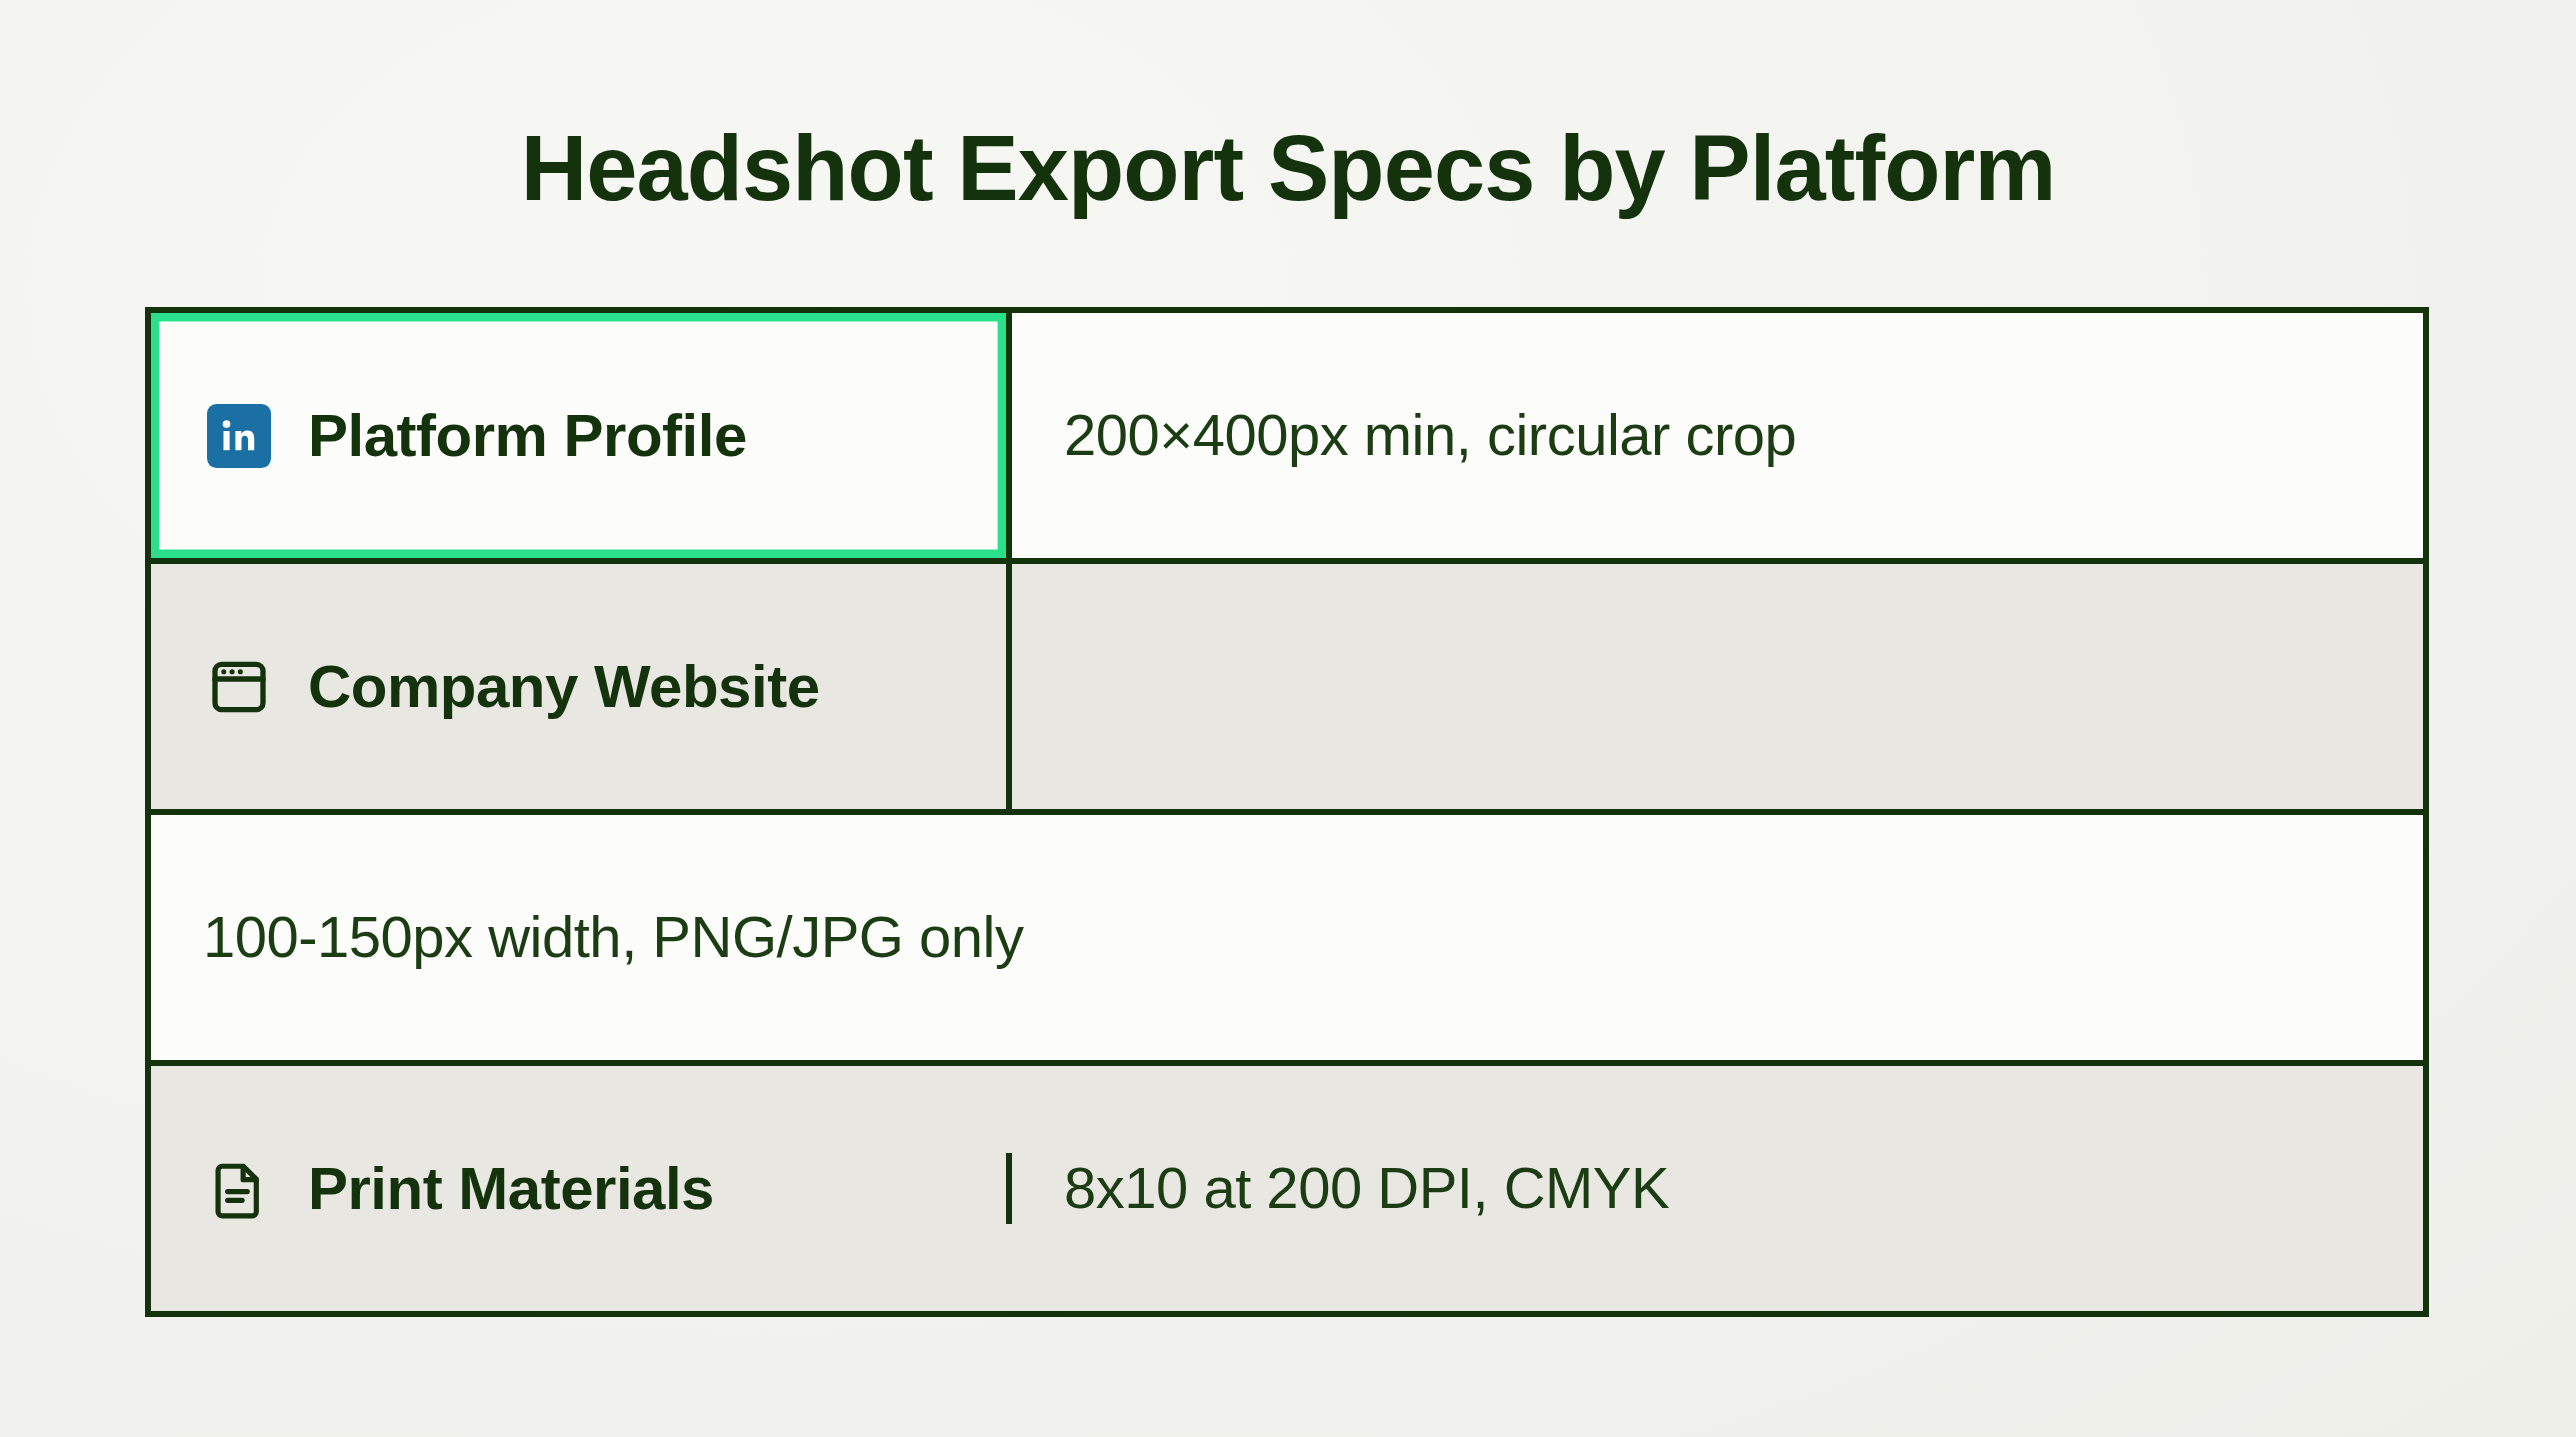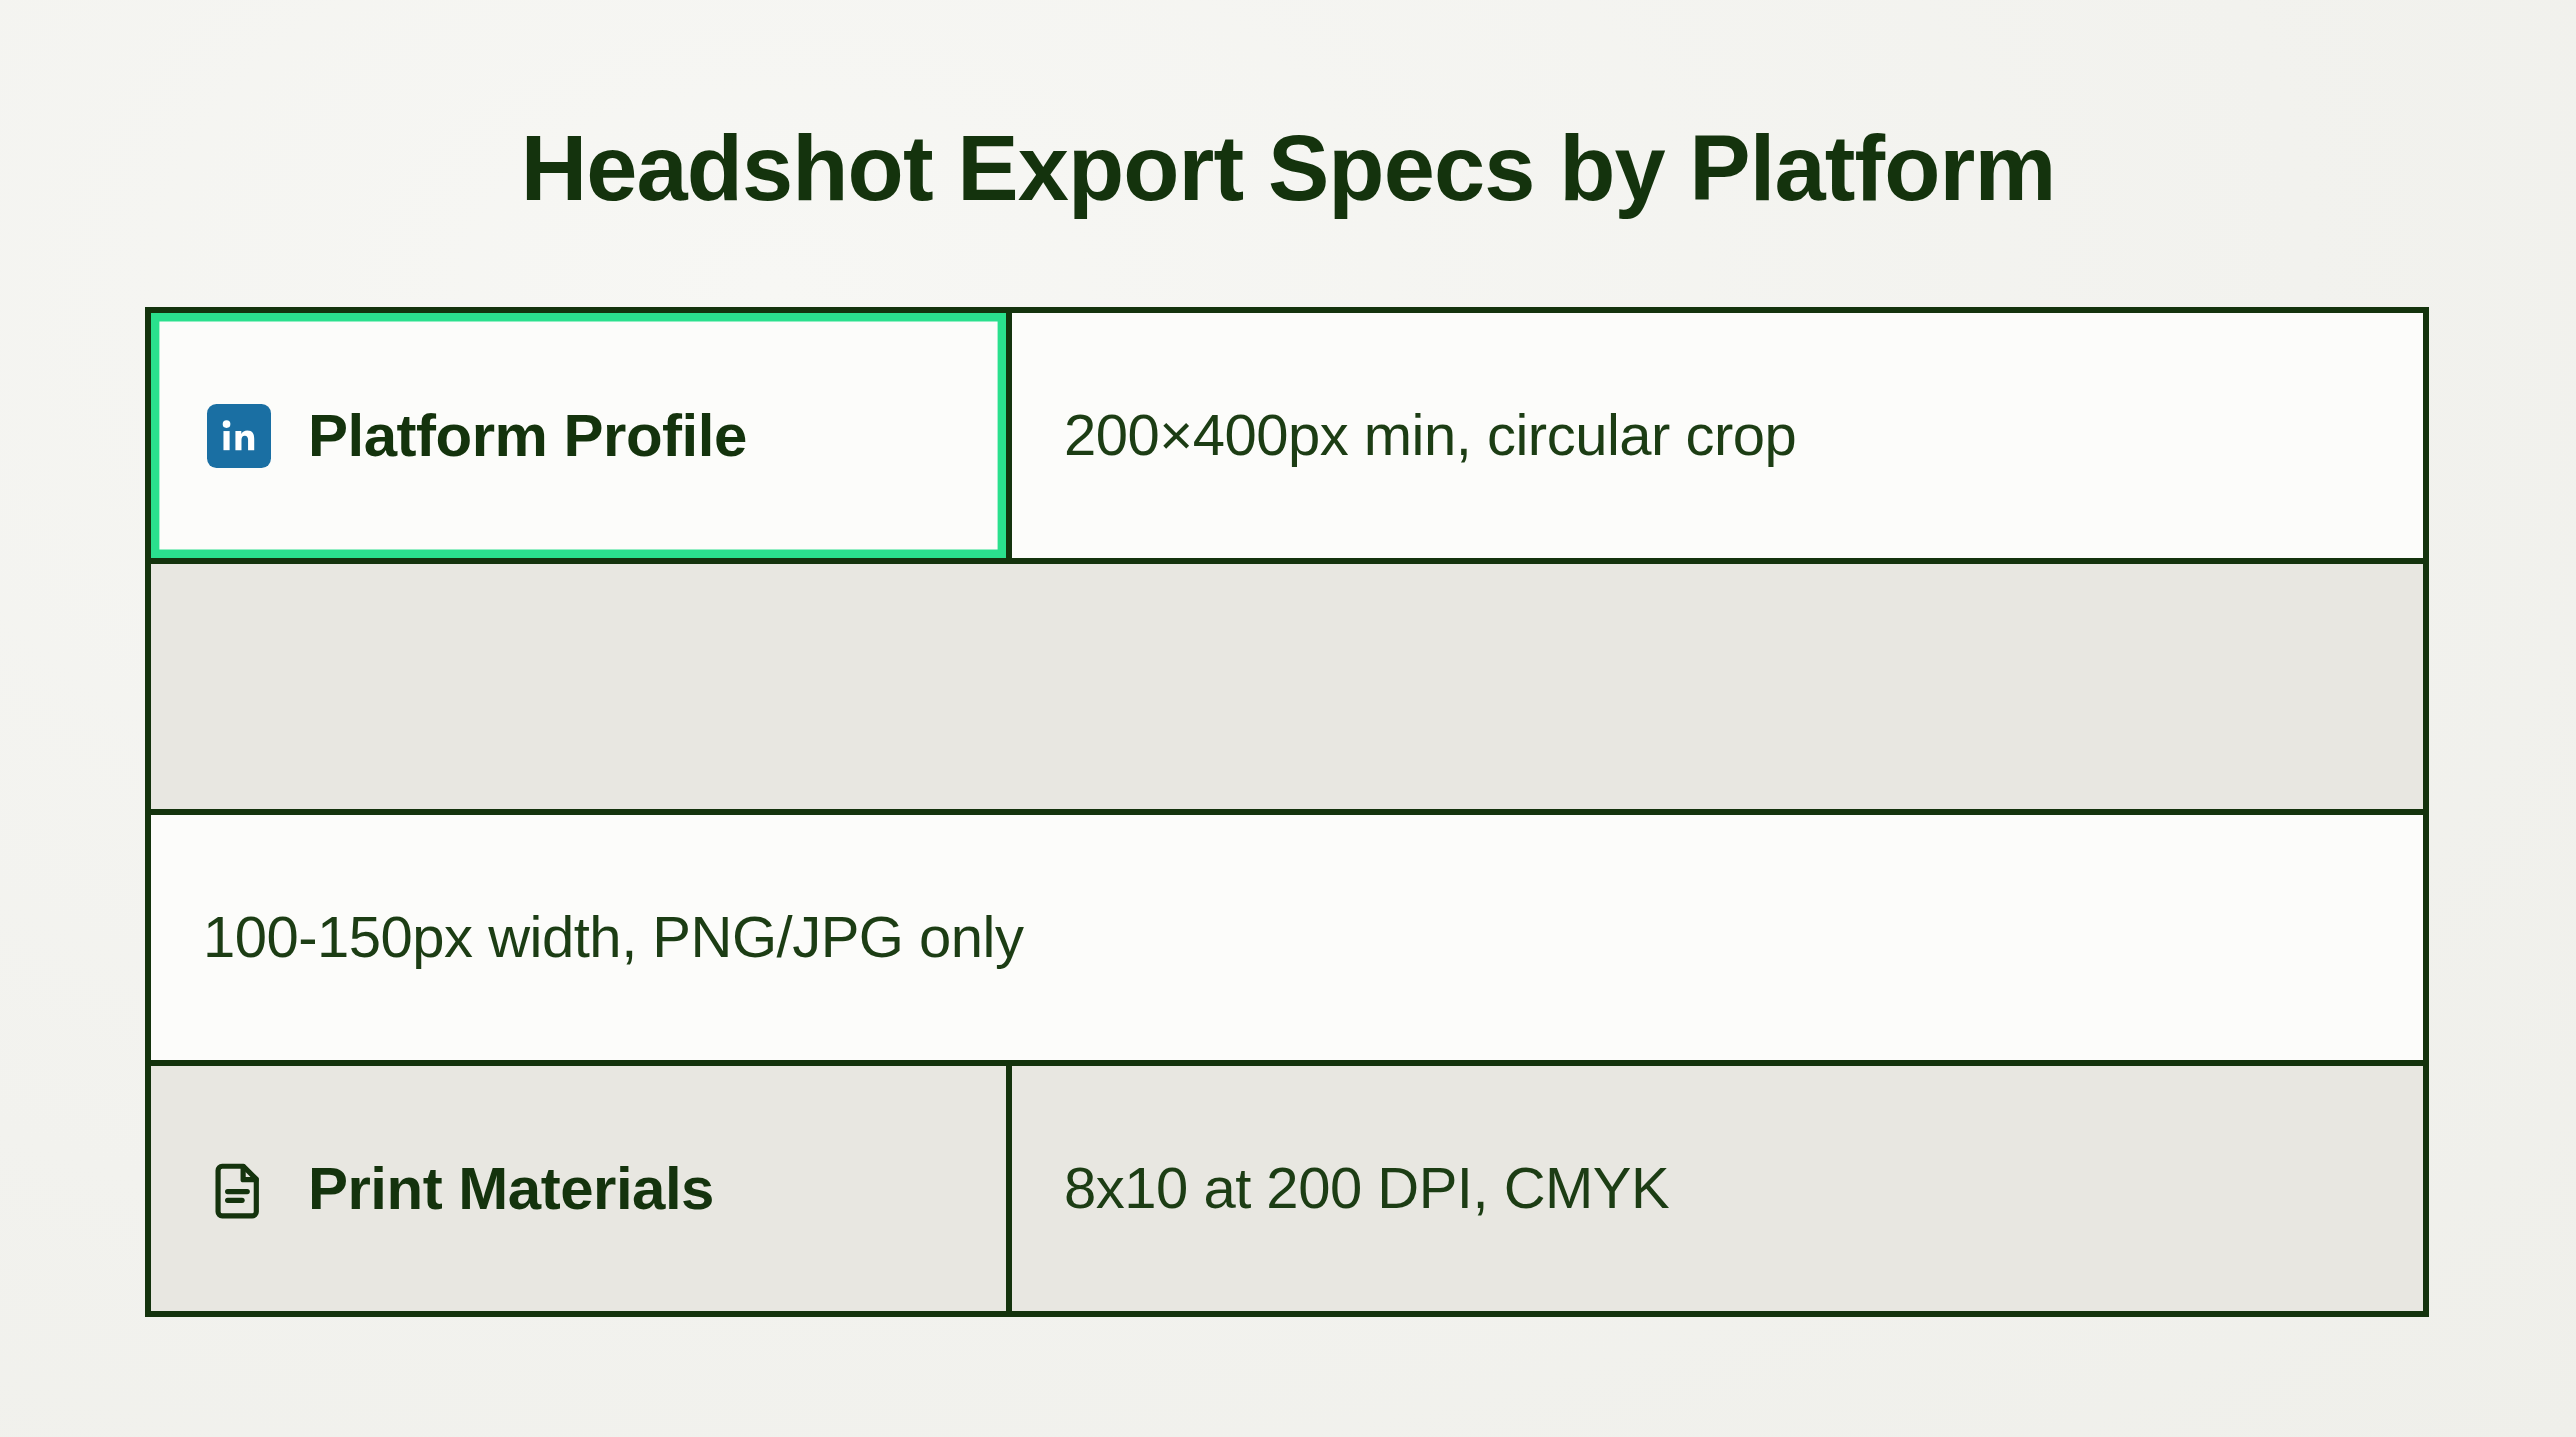--- a/index.html
+++ b/index.html
@@ -47,20 +47,21 @@
 
   .row {
     display: flex;
     align-items: stretch;
     border-bottom: 6.6px solid #14330d;
     position: relative;
     min-height: 245px;
   }
   .row:last-child {
     border-bottom: none;
+    align-items: center;
   }
   .row.shaded {
     background: #e8e7e1;
   }
   .row.plain {
     background: #fcfcfa;
   }
 
   .cell-platform {
     width: 861px;
@@ -148,20 +149,32 @@
           </span>
         </span>
         <span class="platform-label">Platform Profile</span>
       </div>
       <div class="cell-spec">
         <span class="spec-text">200×400px min, circular crop</span>
       </div>
     </div>
 
     <div class="row shaded">
+      <div class="cell-platform">
+        <span class="icon-wrap">
+          <svg width="64" height="64" viewBox="0 0 24 24" fill="none" stroke="#14330d" stroke-width="2" stroke-linecap="round" stroke-linejoin="round">
+            <rect x="3" y="3.5" width="18" height="17" rx="2.5"></rect>
+            <line x1="3" y1="9" x2="21" y2="9"></line>
+            <circle cx="6.3" cy="6.25" r="0.95" fill="#14330d" stroke="none"></circle>
+            <circle cx="9.4" cy="6.25" r="0.95" fill="#14330d" stroke="none"></circle>
+            <circle cx="12.5" cy="6.25" r="0.95" fill="#14330d" stroke="none"></circle>
+          </svg>
+        </span>
+        <span class="platform-label">Company Website</span>
+      </div>
     </div>
 
     <div class="row plain">
       <div class="cell-spec">
         <span class="spec-text">100-150px width, PNG/JPG only</span>
       </div>
     </div>
 
     <div class="row shaded">
       <div class="cell-platform">

